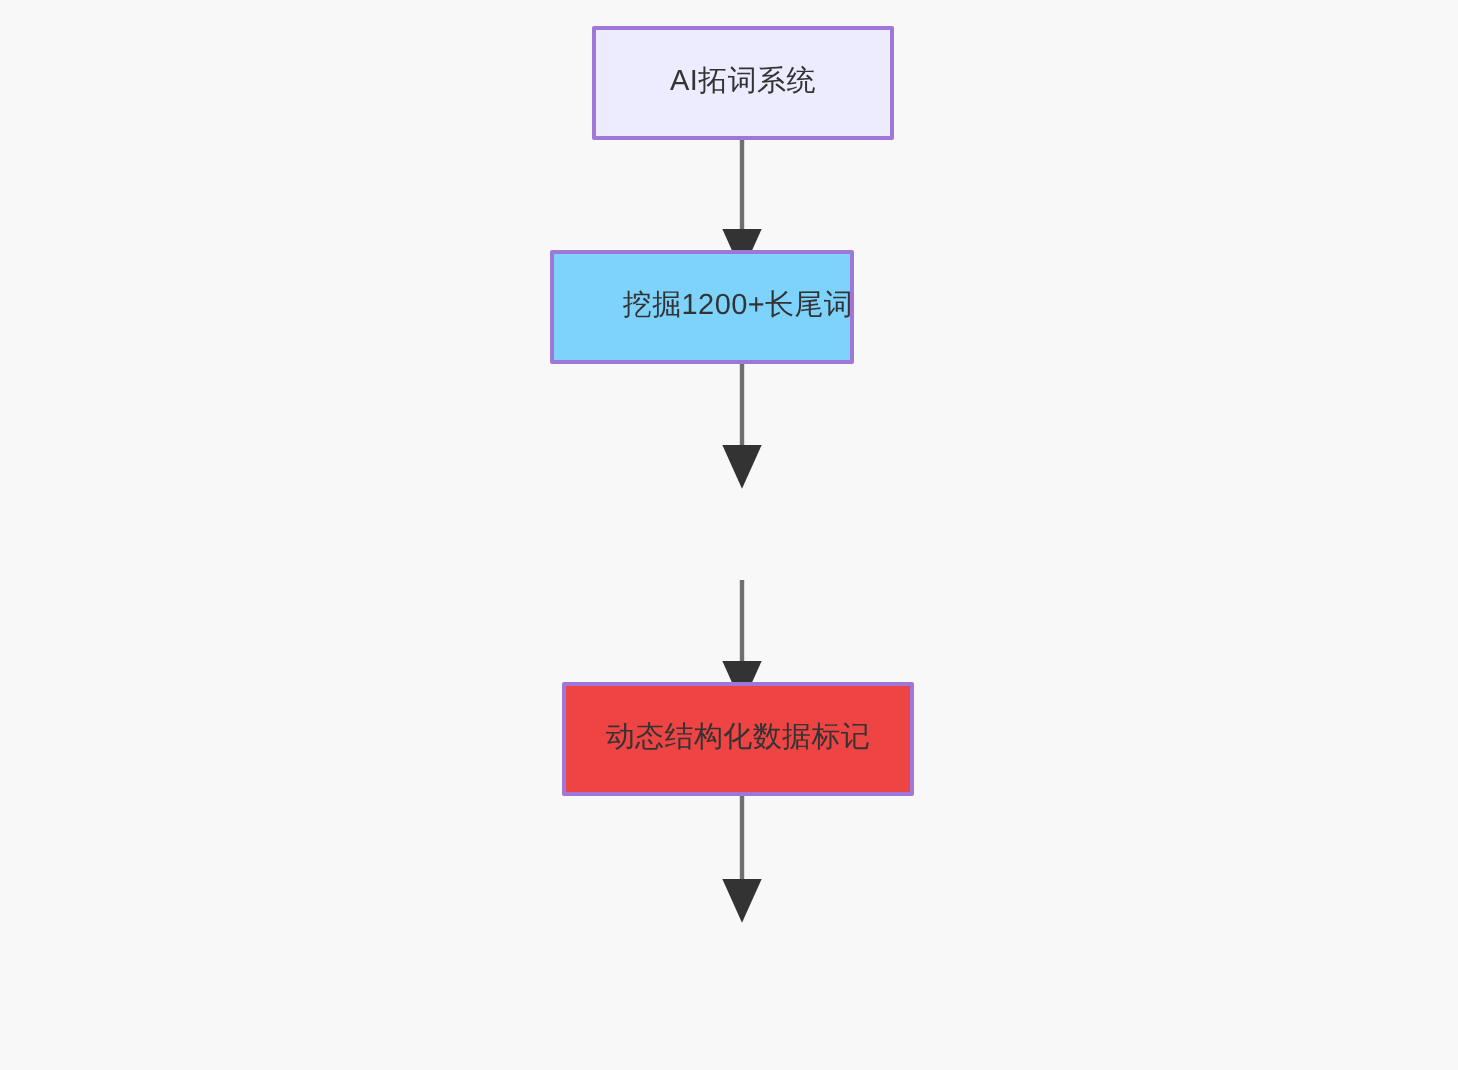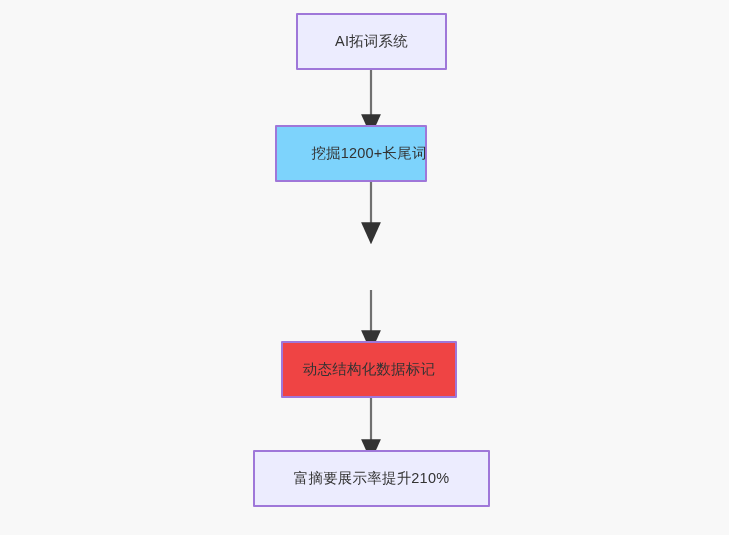--- a/index.html
+++ b/index.html
@@ -83,17 +83,14 @@
 
   <div class="node" id="node-n2" style="left: 275px; top: 125px; width: 152px; height: 57px; background: #7dd3fc; border-color: rgb(159, 119, 217); color: rgb(51, 51, 51); padding-left: 36px;">
     <span class="node-label">挖掘1200+长尾词</span>
   </div>
 
 
   <div class="node" id="node-n4" style="left: 264px; top: 341px; width: 176px; height: 57px; background: #ef4444; border-color: rgb(159, 119, 217); color: rgb(51, 51, 51); margin-left: 17px;">
     <span class="node-label">动态结构化数据标记</span>
   </div>
 
-  <div class="node" id="node-n5" style="left: 253px; top: 450px; width: 237px; height: 57px; background: rgb(236, 236, 254); border-color: rgb(159, 119, 217); color: rgb(51, 51, 51);">
-    <span class="node-label">富摘要展示率提升210%</span>
-  </div>
 
 </div>
 
 </body></html>

